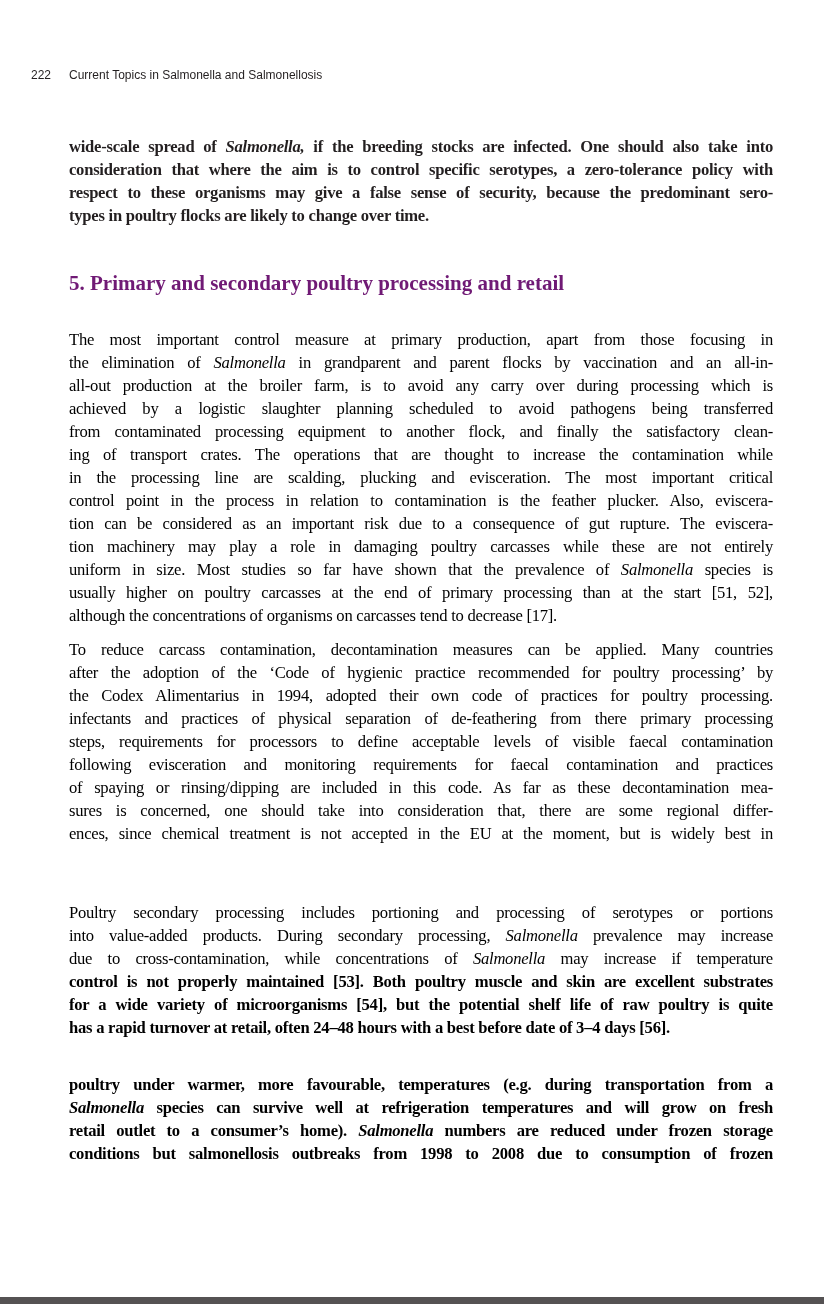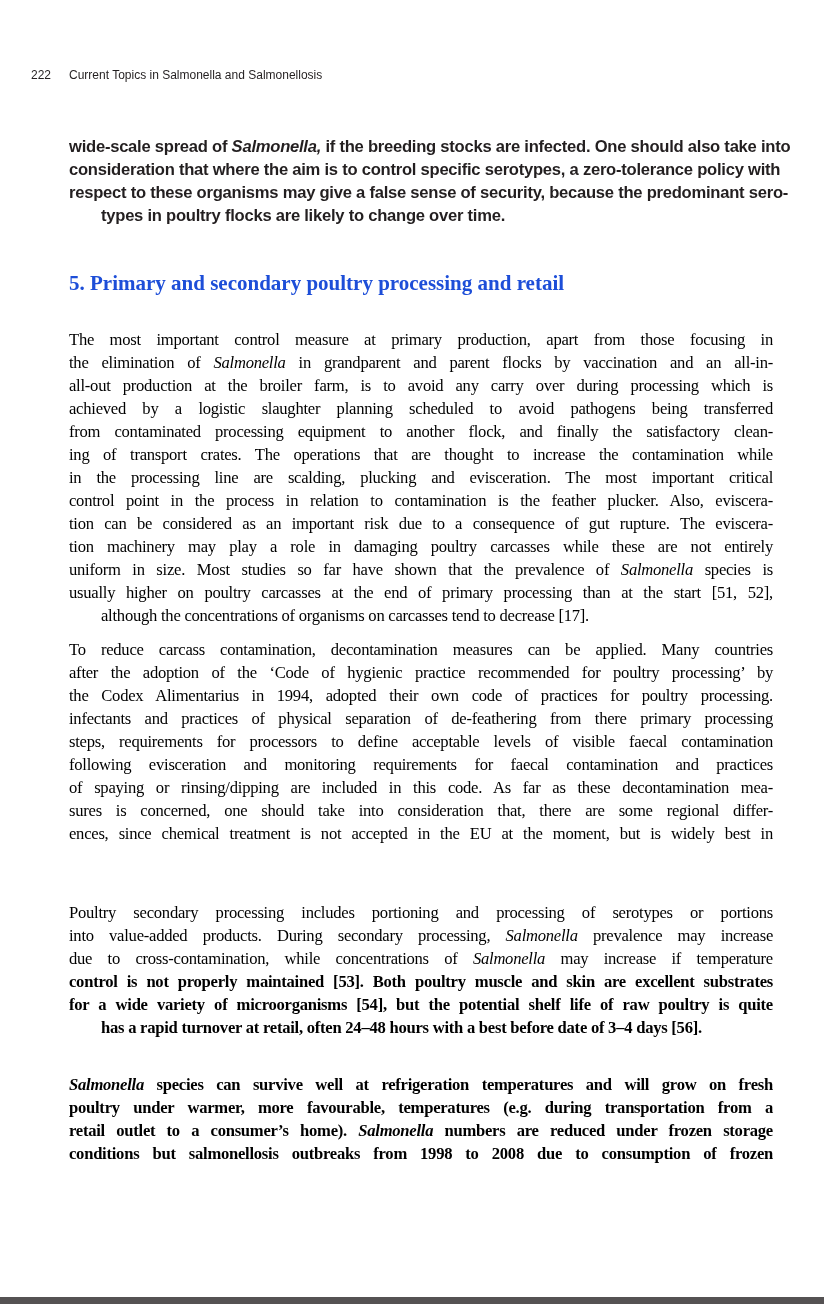--- a/index.html
+++ b/index.html
@@ -5,29 +5,29 @@
   html, body { margin: 0; padding: 0; background: #ffffff; }
   body { width: 824px; height: 1304px; position: relative; overflow: hidden; }
   .running-head {
     position: absolute; left: 31px; top: 68px;
     font-family: "Liberation Sans", sans-serif; font-size: 12px; color: #231f20;
     white-space: nowrap;
   }
   .running-head .pno { display: inline-block; width: 38px; }
   .content {
     position: absolute; left: 69px; top: 135px; width: 704px;
-    font-family: Liberation Sans, sans-serif; font-size: 16.6px; color: #231f20;
+    font-family: Liberation Serif, serif; font-size: 16.6px; color: #231f20;
   }
   .para { margin: 0; line-height: 23px; }
   .line { display: block; text-align: justify; text-align-last: justify; white-space: nowrap; letter-spacing: -0.25px; }
-  .line.last { text-align-last: left; margin-left: 32px; }
+  .line.last { text-align-last: left; }
   .intro { font-weight: bold; letter-spacing: -0.5px; }
   .heading {
     font-family: "Liberation Serif", serif; font-weight: bold; font-size: 21px;
-    margin: 0; position: absolute; left: 69px; top: 271px; color: #1d4ed8;
+    margin: 0; position: absolute; left: 69px; top: 271px; color: #701a75;
   }
   .p1 { position: absolute; left: 69px; top: 328px; width: 704px; }
   .p2 { position: absolute; left: 69px; top: 638px; width: 704px; }
   .p3 { position: absolute; left: 69px; top: 901px; width: 704px; }
   .p4 { position: absolute; left: 69px; top: 1073px; width: 704px; }
   .body-para { font-family: Liberation Serif, serif; font-size: 16.6px; color: #000000; line-height: 23px; margin: 0; }
   .bold { font-weight: bold; }
   i { font-style: italic; }
   .footer-bar { position: absolute; left: 0; top: 1297px; width: 824px; height: 7px; background: #555253; }
 </style>
@@ -84,20 +84,20 @@
       <span class="line">Poultry secondary processing includes portioning and processing of serotypes or portions</span>
       <span class="line">into value-added products. During secondary processing, <i>Salmonella</i> prevalence may increase</span>
       <span class="line">due to cross-contamination, while concentrations of <i>Salmonella</i> may increase if temperature</span>
       <span class="line bold">control is not properly maintained [53]. Both poultry muscle and skin are excellent substrates</span>
       <span class="line bold">for a wide variety of microorganisms [54], but the potential shelf life of raw poultry is quite</span>
       <span class="line last bold">has a rapid turnover at retail, often 24–48 hours with a best before date of 3–4 days [56].</span>
     </p>
   </div>
 <div class="p4">
     <p class="body-para" id="sp3">
+      <span class="line bold">poultry under warmer, more favourable, temperatures (e.g. during transportation from a</span>
       <span class="line bold"><i>Salmonella</i> species can survive well at refrigeration temperatures and will grow on fresh</span>
-      <span class="line bold">poultry under warmer, more favourable, temperatures (e.g. during transportation from a</span>
       <span class="line bold">retail outlet to a consumer’s home). <i>Salmonella</i> numbers are reduced under frozen storage</span>
       <span class="line bold">conditions but salmonellosis outbreaks from 1998 to 2008 due to consumption of frozen</span>
     </p>
   </div>
 
 <div class="footer-bar"></div>
 
 </body></html>

